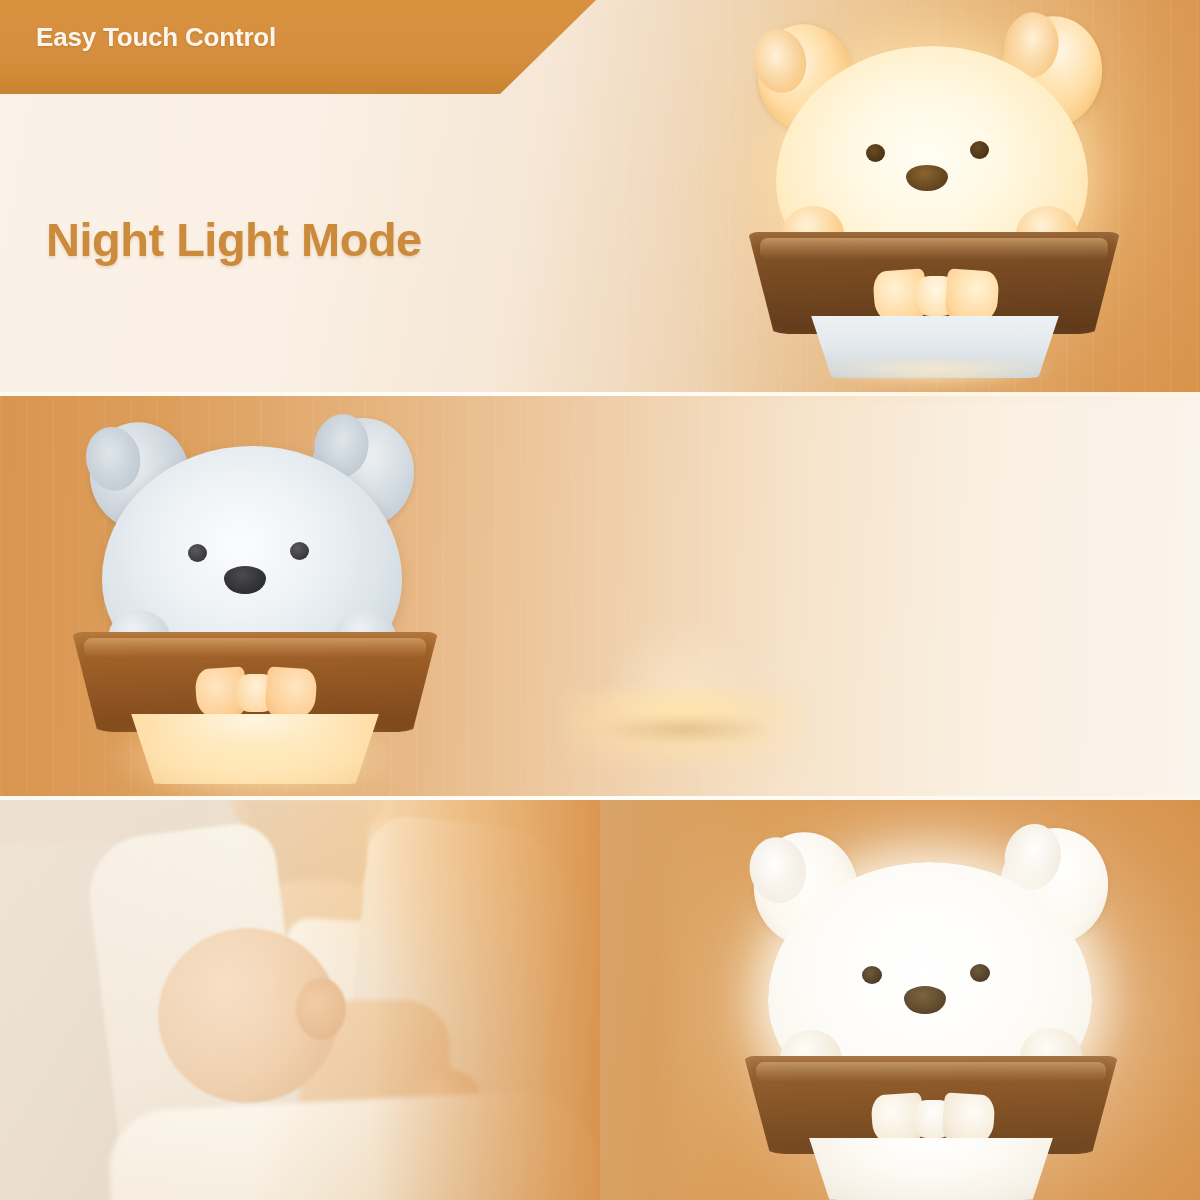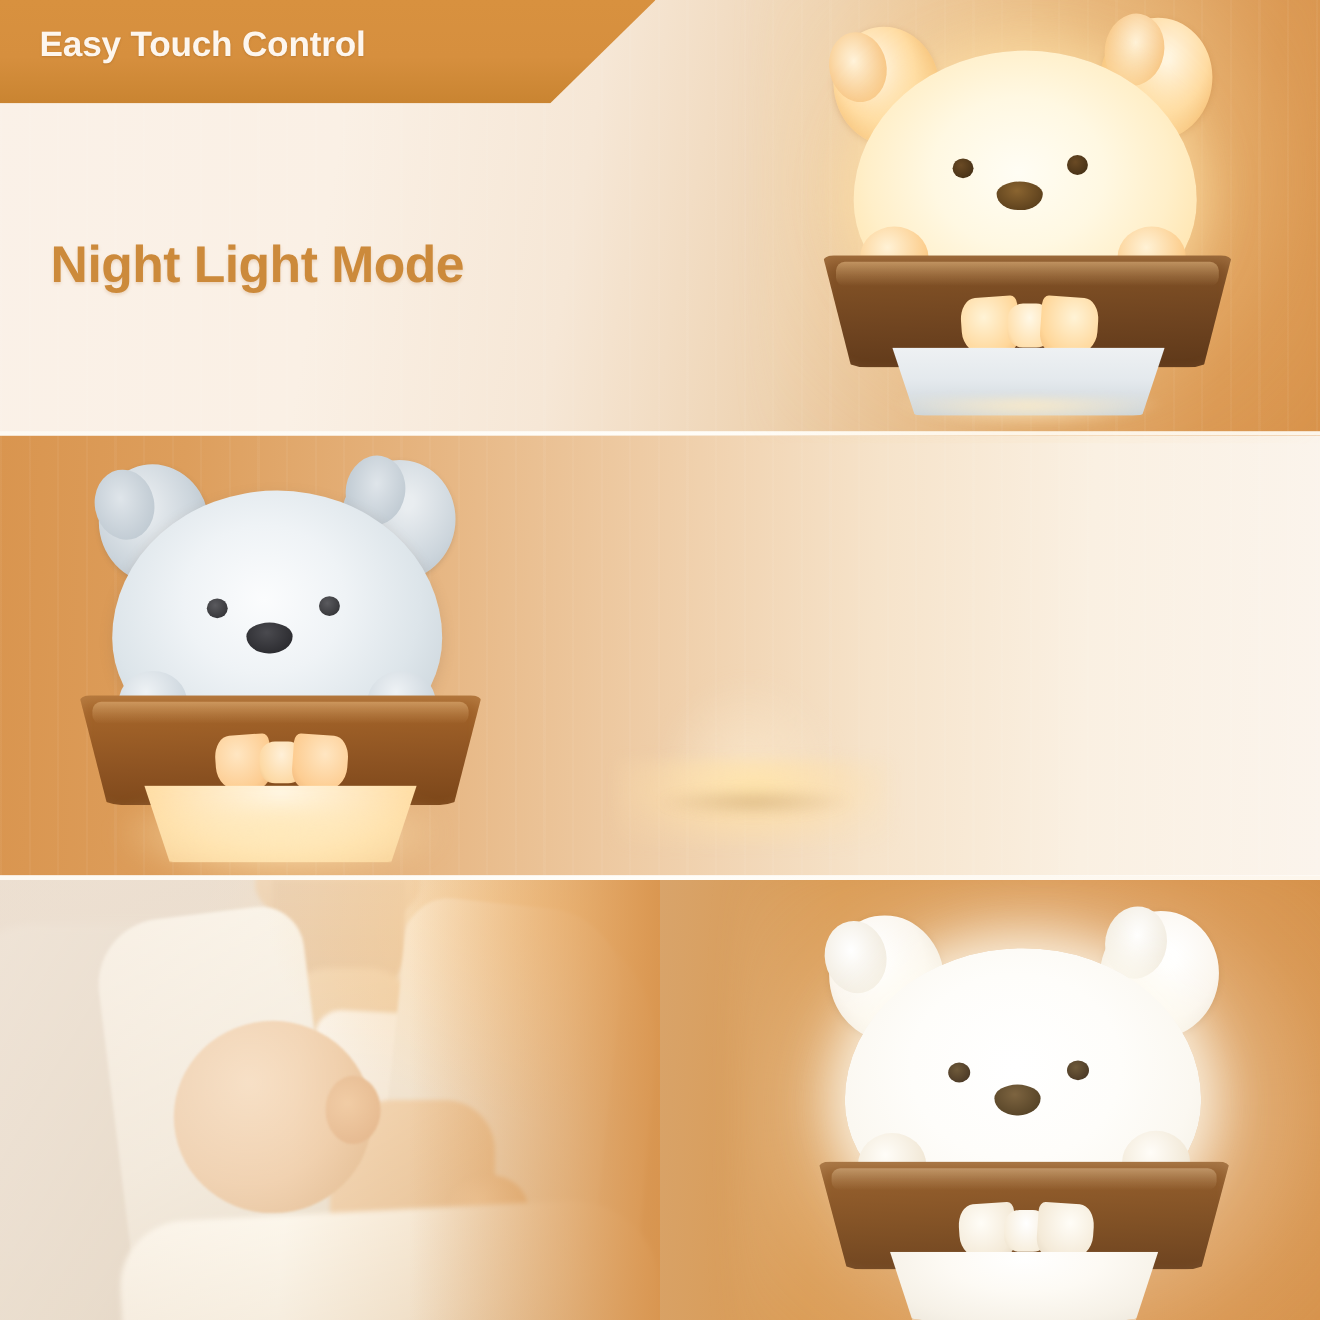--- a/index.html
+++ b/index.html
@@ -48,21 +48,21 @@
   
   #header-banner {
     position: absolute; left: 0; top: 0;
     width: 596px; height: 94px;
     background: linear-gradient(180deg,#d8913f 0%, #d68f3e 55%, #c98431 100%);
     clip-path: polygon(0 0, 596px 0, 500px 94px, 0 94px);
     z-index: 6;
   }
   #header-title {
     position: absolute; left: 36px; top: 22px;
-    font-size: 32px; font-weight: bold; letter-spacing: -0.2px;
+    font-size: 26px; font-weight: bold; letter-spacing: -0.2px;
     color: #fdf6ee;
     text-shadow: 0 1px 2px rgba(120,70,20,.25);
     white-space: nowrap;
   }
 
   
   .mode-label {
     position: absolute;
     font-size: 47px; font-weight: bold;
     letter-spacing: -0.5px; white-space: nowrap;

